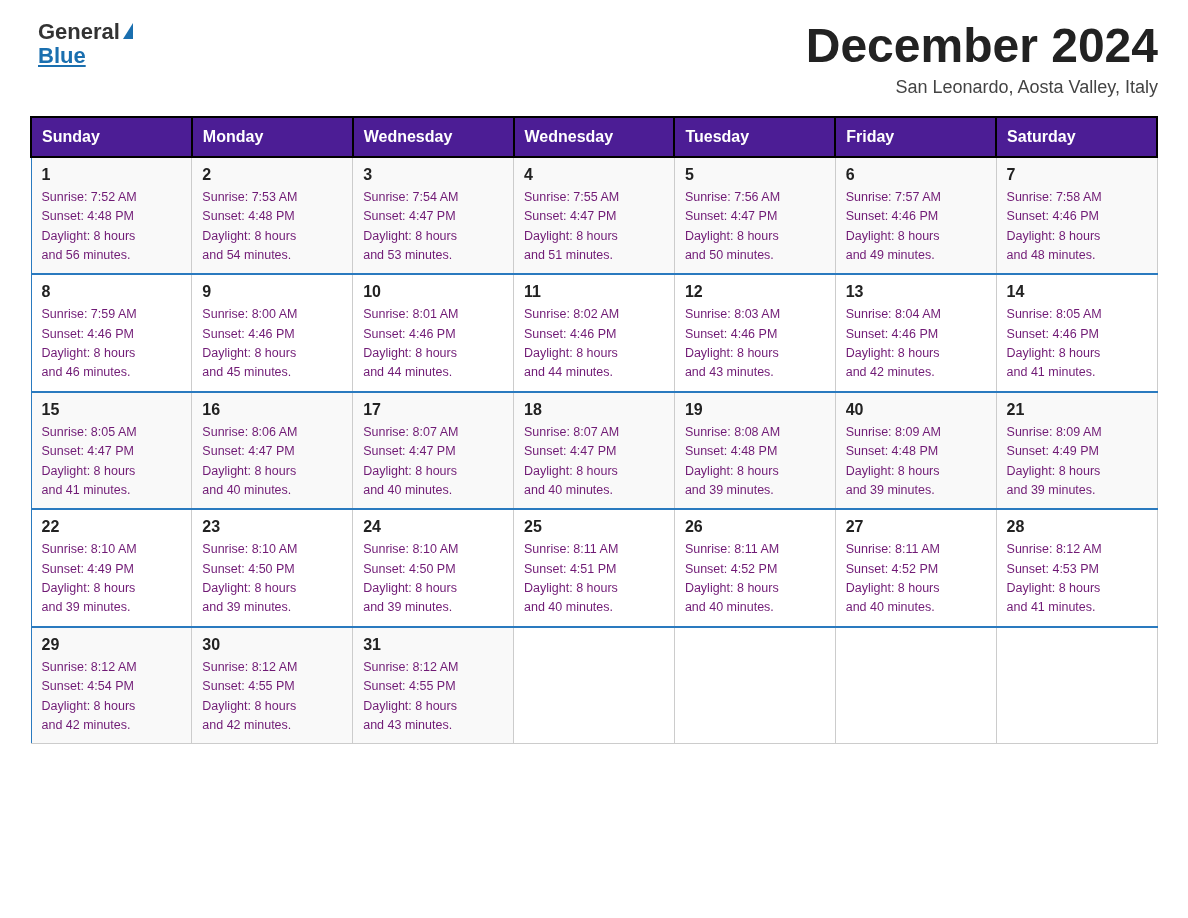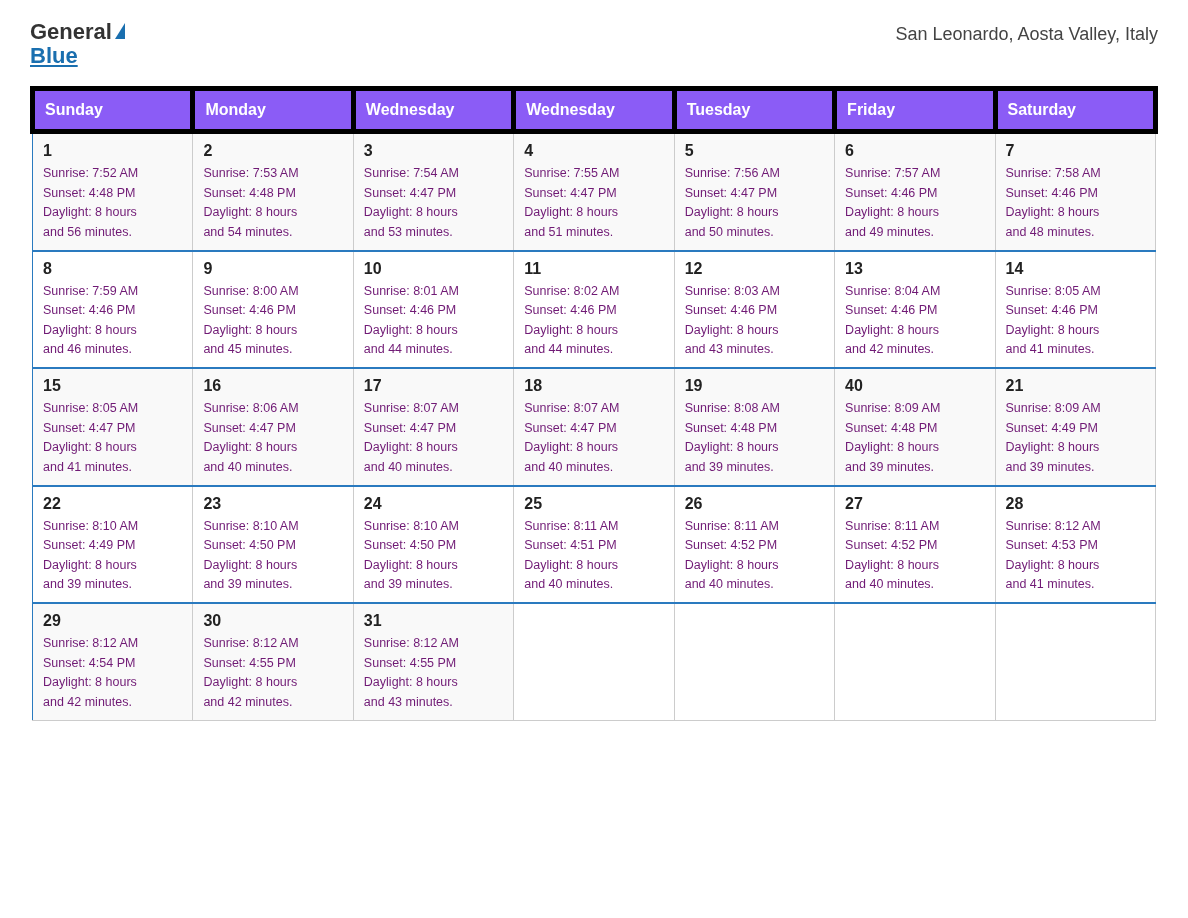--- a/index.html
+++ b/index.html
@@ -8,20 +8,21 @@
       background: #ffffff;
       width: 1188px;
       min-height: 918px;
       padding: 20px 30px;
     }
     .header {
       display: flex;
       justify-content: space-between;
       align-items: flex-start;
       margin-bottom: 18px;
+      margin-left: 8px;
     }
     .logo {
       display: flex;
       flex-direction: column;
       align-items: flex-start;
     }
     .logo-text {
       font-size: 22px;
       font-weight: bold;
       color: #333;
@@ -41,27 +42,27 @@
       font-weight: normal;
       color: #444;
       margin-top: 4px;
     }
     table {
       width: 100%;
       border-collapse: collapse;
       table-layout: fixed;
     }
     thead tr th {
-      background-color: #8b5cf6;
+      background-color: #4c1d95;
       color: #ffffff;
       font-size: 16px;
       font-weight: bold;
       padding: 10px 10px;
       text-align: left;
-      border: 5px solid #000000;
+      border: 2px solid #000000;
     }
     tbody tr td {
       vertical-align: top;
       padding: 8px 10px;
       font-size: 13px;
       color: #333;
       border: 1px solid #ccc;
       height: 110px;
     }
     tbody tr:nth-child(odd) td {
@@ -101,20 +102,21 @@
 
 <div class="header">
   <div class="logo">
     <div style="display:flex; align-items:center;">
       <span class="logo-text">General</span>
       <span style="display:inline-block; width:0; height:0; border-left:10px solid transparent; border-right:0px solid transparent; border-bottom:16px solid #1a6faf; margin-left:3px; margin-bottom:2px;"></span>
     </div>
     <span class="logo-text blue" style="color:#1a6faf; font-size:22px; font-weight:bold;text-decoration:underline;">Blue</span>
   </div>
   <div class="title-block">
+    <h1>December 2024</h1>
     <h2>San Leonardo, Aosta Valley, Italy</h2>
   </div>
 </div>
 
 <table>
   <thead>
     <tr>
       <th>Sunday</th>
       <th>Monday</th>
       <th>Wednesday</th>

